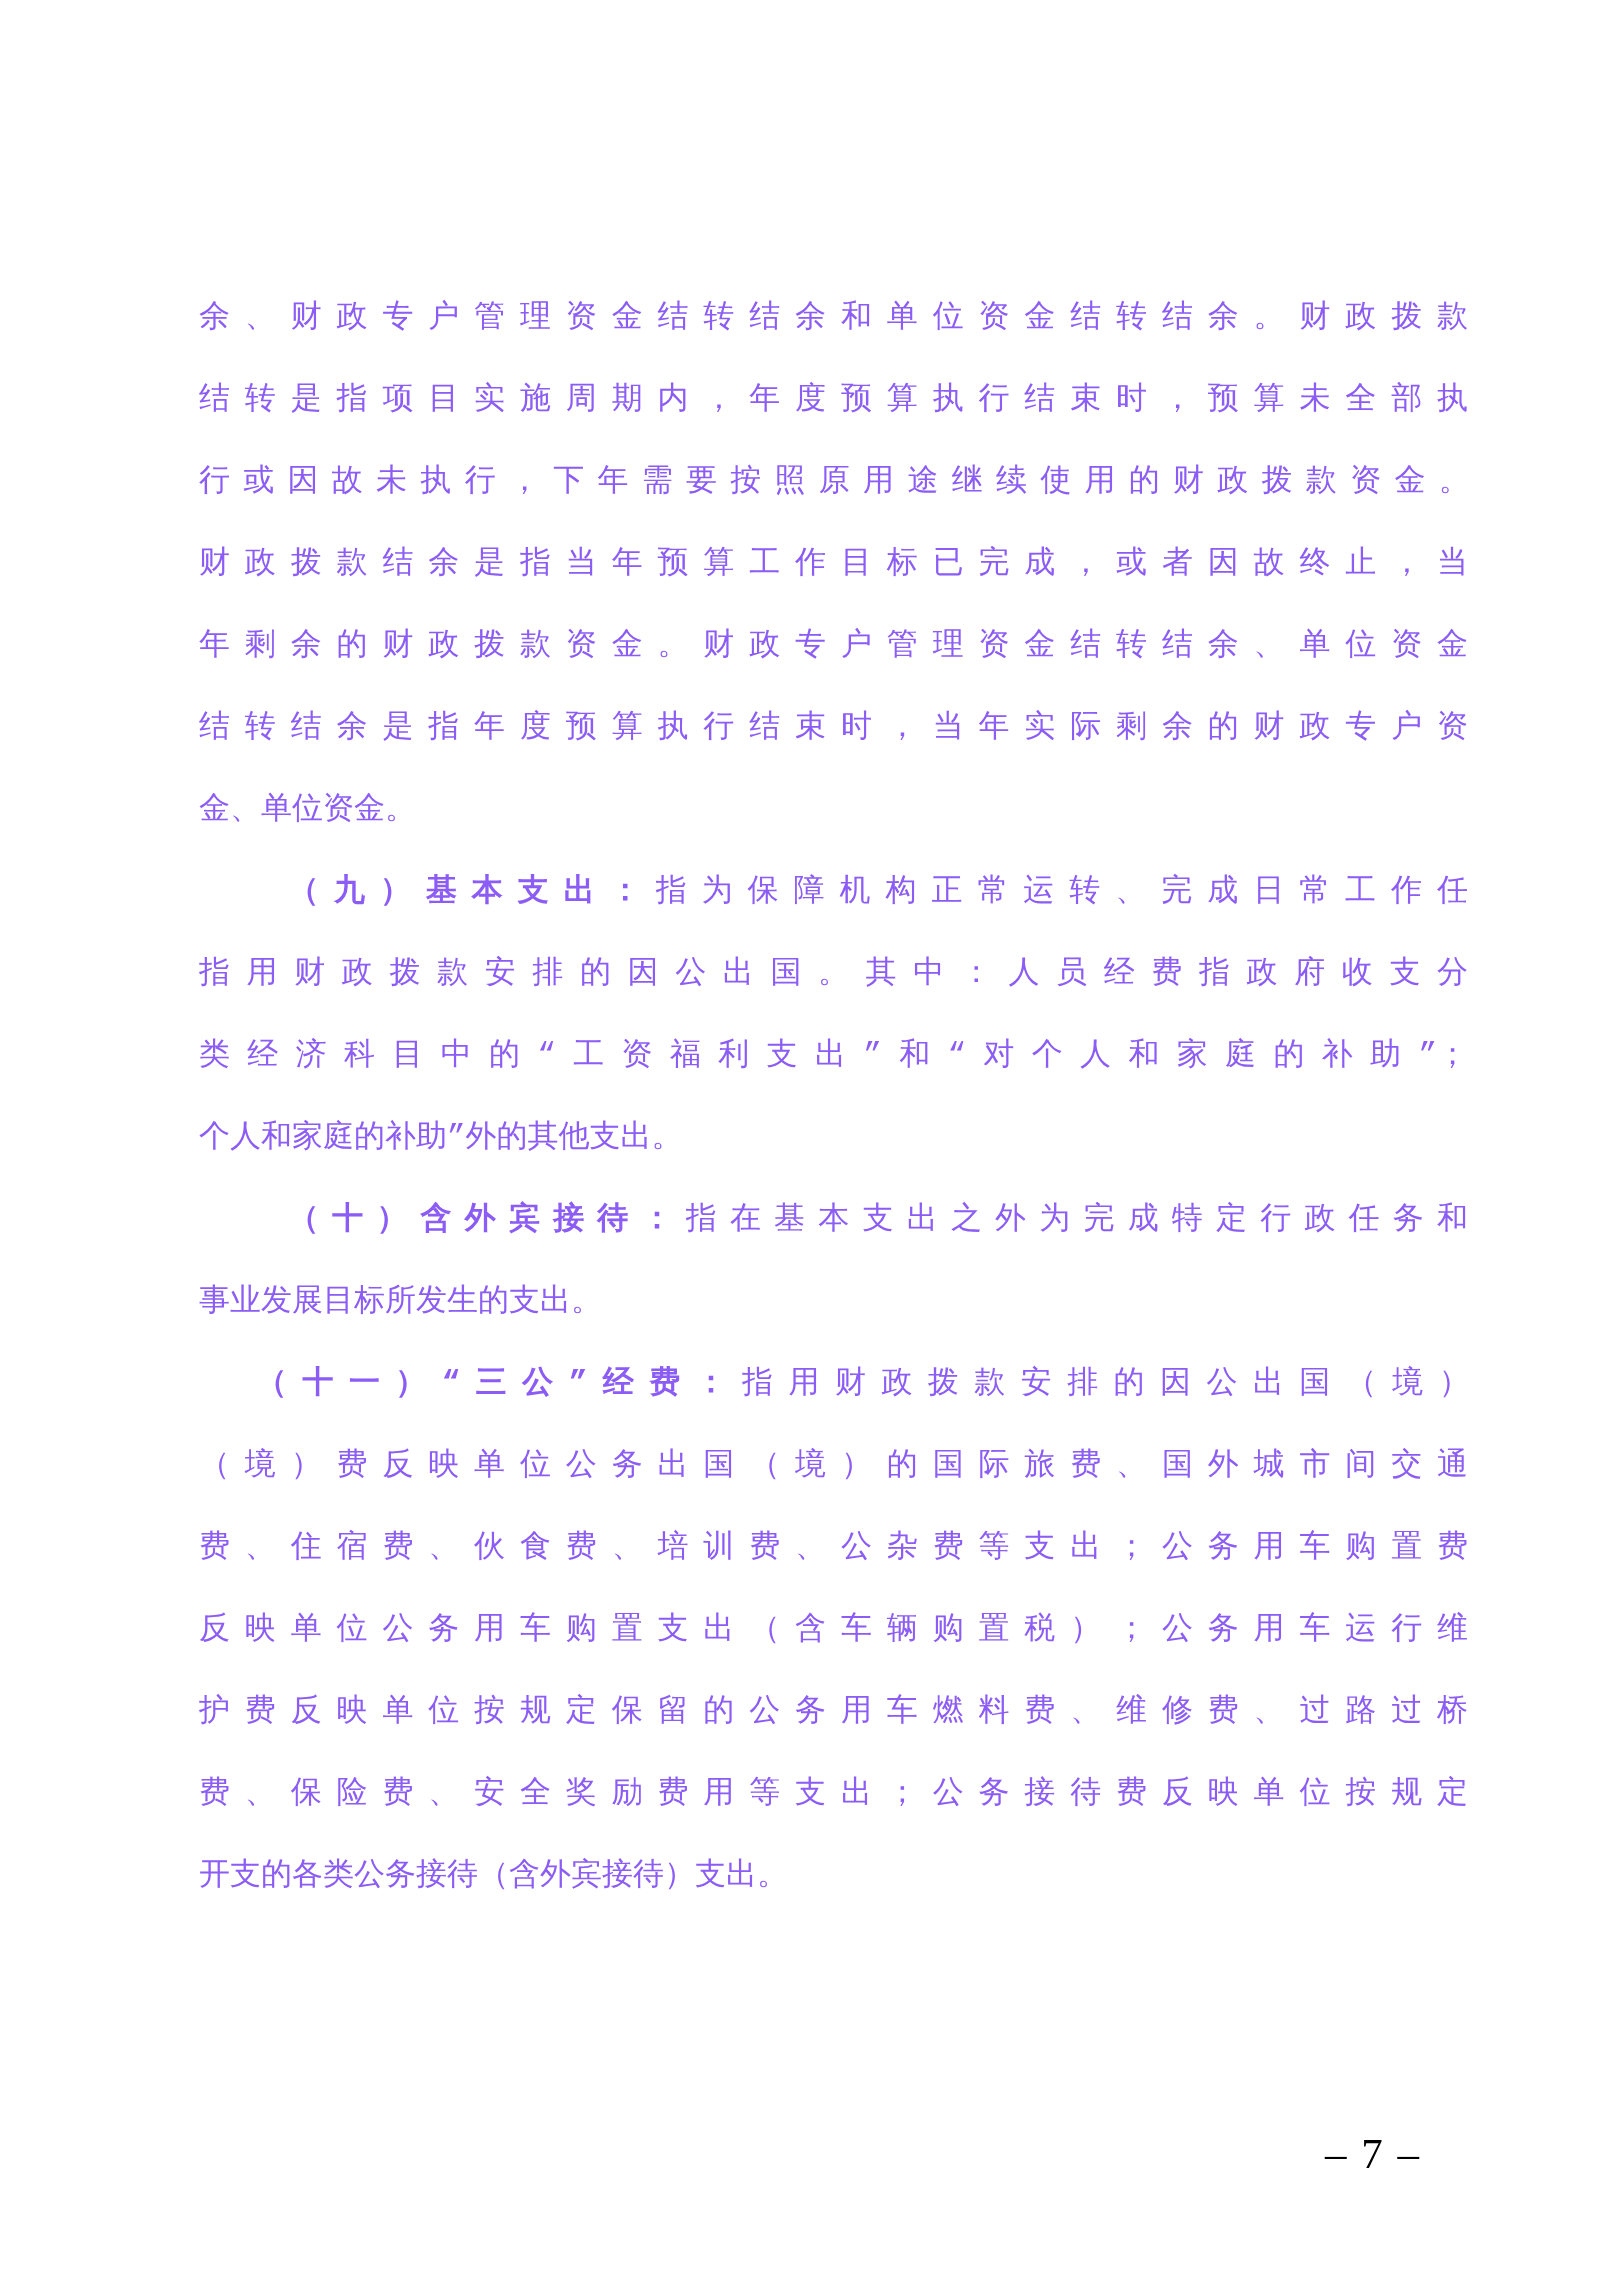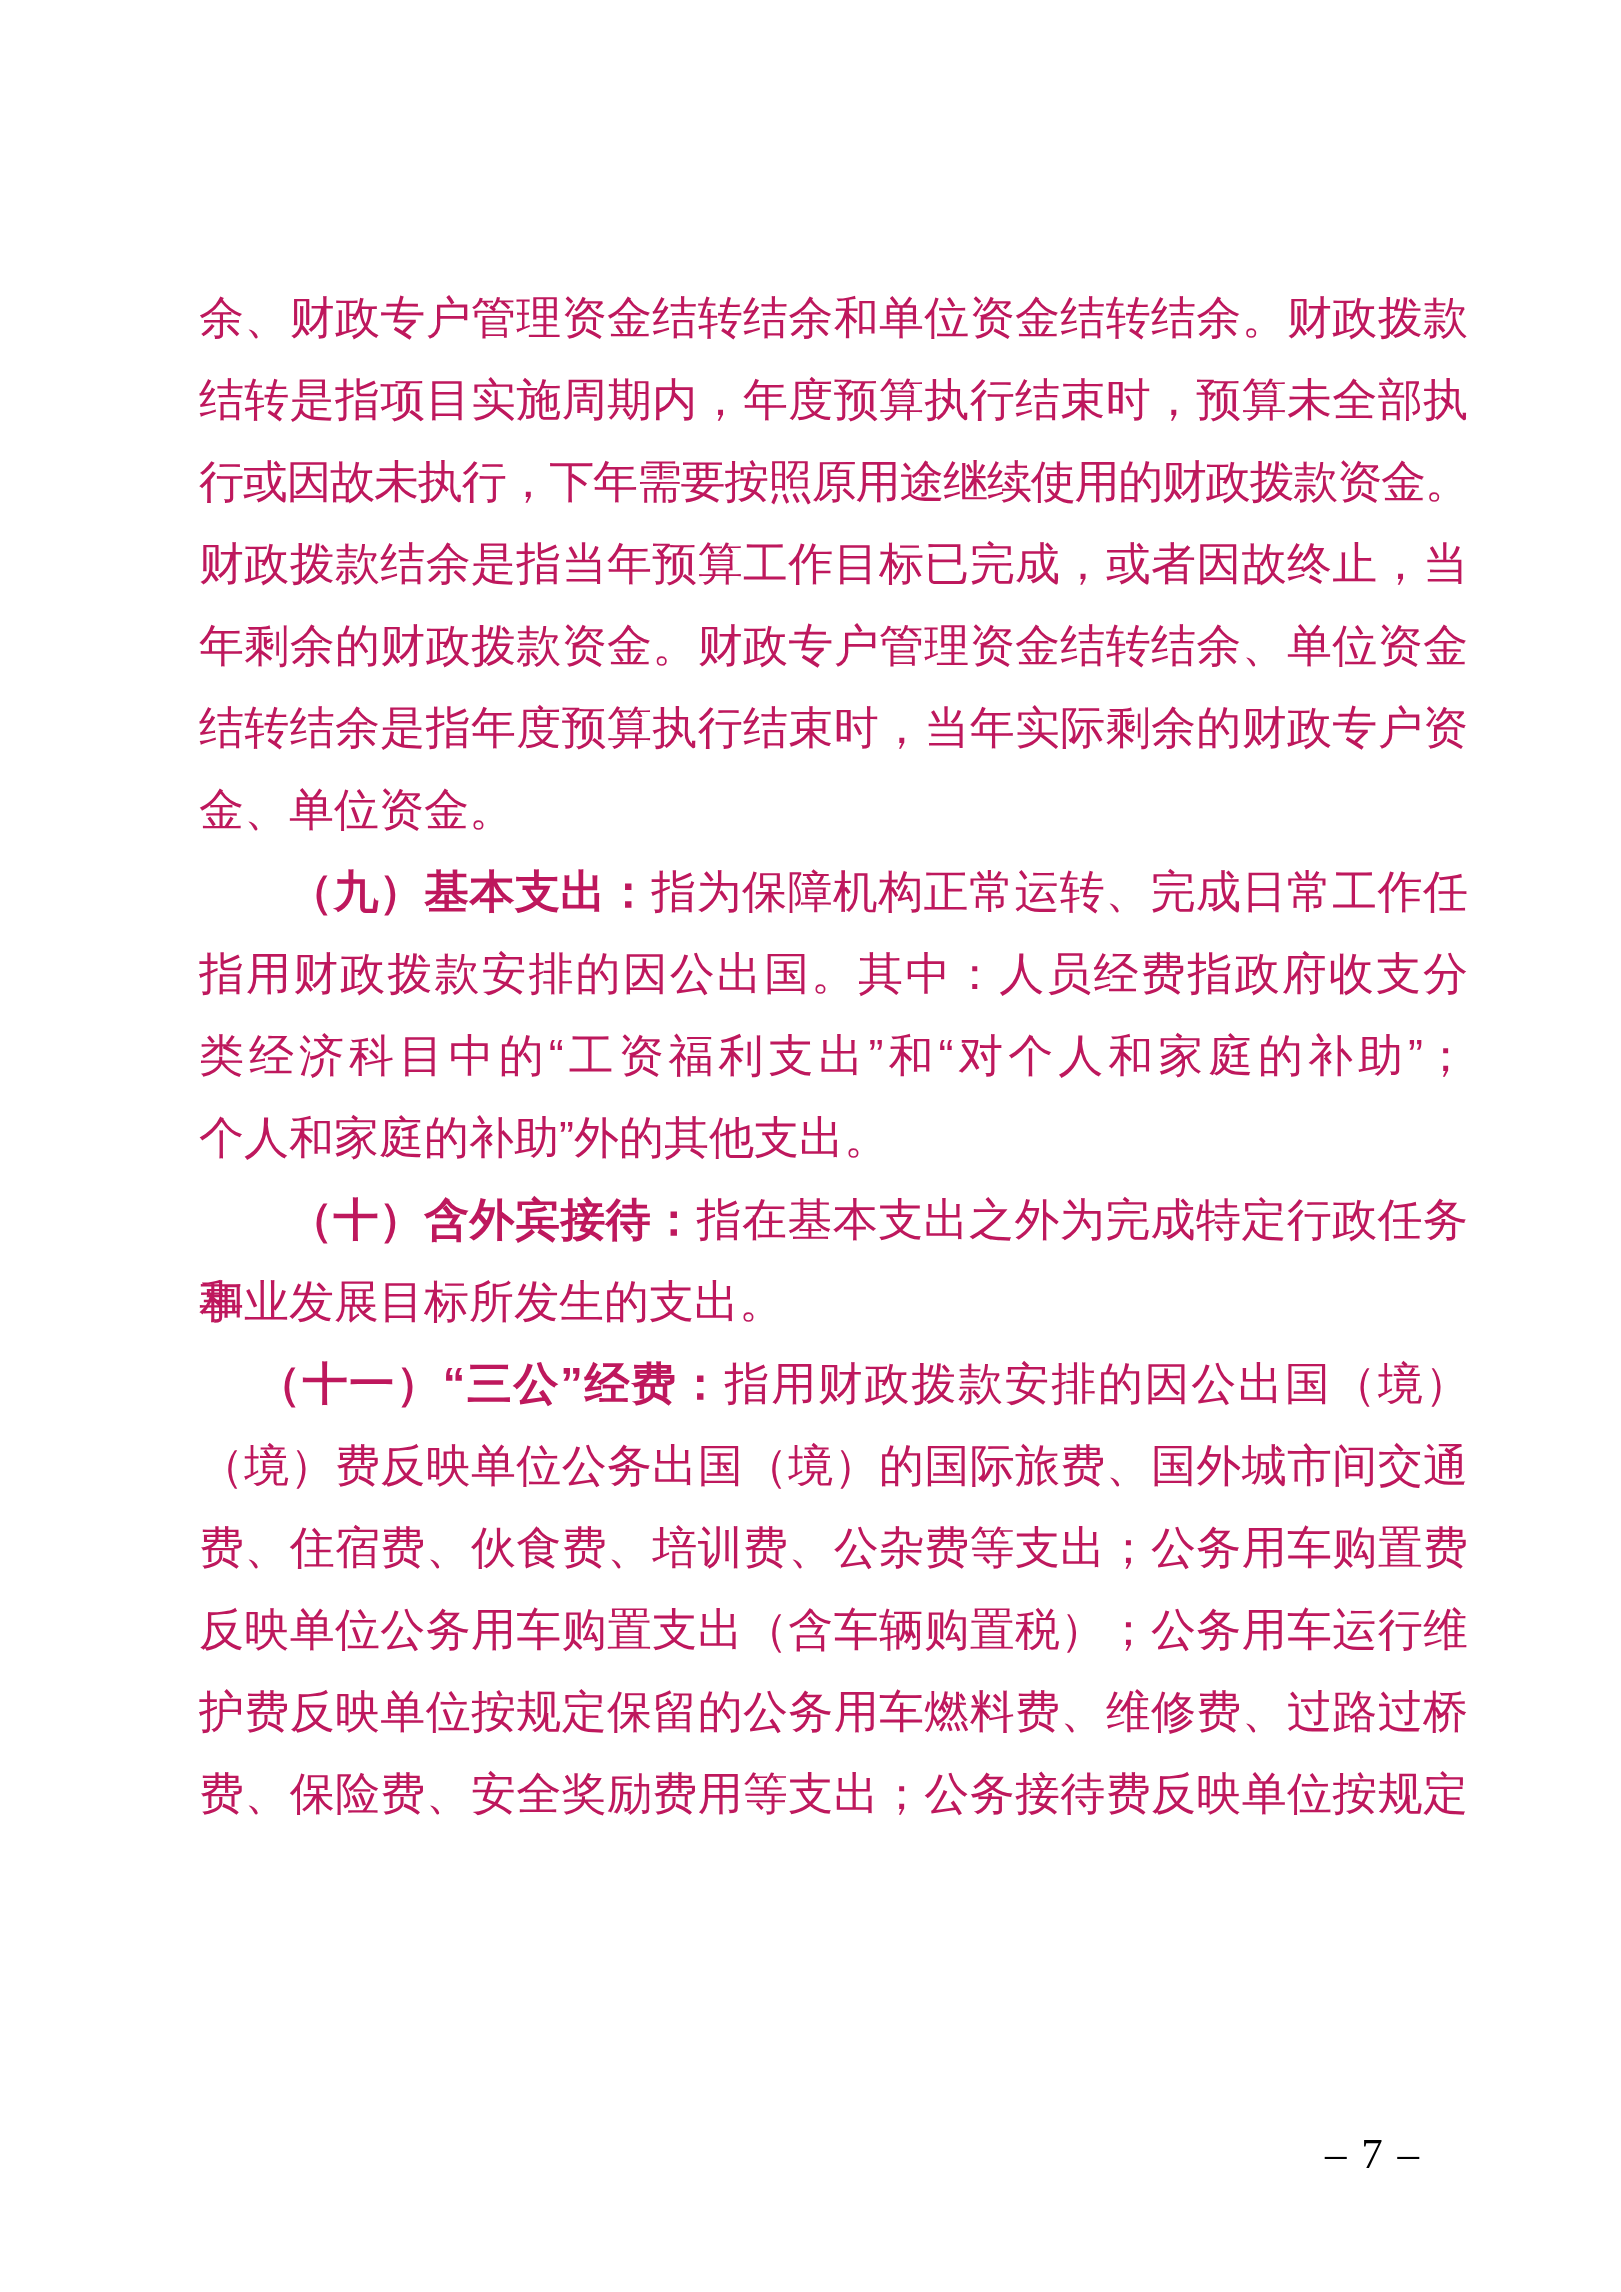--- a/index.html
+++ b/index.html
@@ -18,23 +18,23 @@
     left: 0; top: 0;
     width: 1621px;
     height: 2293px;
     background: #ffffff;
   }
   .text-block {
     position: absolute;
     left: 199px;
     top: 277px;
     width: 1269px;
-    color: #be185d;
-    font-family: Liberation Sans, sans-serif;
-    font-size: 45px;
+    color: #8b5cf6;
+    font-family: Liberation Mono, monospace;
+    font-size: 31px;
   }
   .line {
     height: 82px;
     line-height: 82px;
     text-align: justify;
     text-align-last: justify;
     text-justify: inter-character;
   }
   .line.para-end {
     text-align-last: left;
@@ -86,19 +86,20 @@
 
     <div class="line indent"><span class="bold-run">（十）含外宾接待：</span><span>指在基本支出之外为完成特定行政任务和</span></div>
     <div class="line para-end">事业发展目标所发生的支出。</div>
 
     <div class="line indent-tight"><span class="bold-run">（十一）“三公”经费：</span><span>指用财政拨款安排的因公出国（境）</span></div>
     <div class="line">（境）费反映单位公务出国（境）的国际旅费、国外城市间交通</div>
     <div class="line">费、住宿费、伙食费、培训费、公杂费等支出；公务用车购置费</div>
     <div class="line">反映单位公务用车购置支出（含车辆购置税）；公务用车运行维</div>
     <div class="line">护费反映单位按规定保留的公务用车燃料费、维修费、过路过桥</div>
     <div class="line">费、保险费、安全奖励费用等支出；公务接待费反映单位按规定</div>
+    <div class="line para-end">开支的各类公务接待（含外宾接待）支出。</div>
 
   </div>
 
   <div class="page-number">– 7 –</div>
 
 </div>
 
 
 </body></html>

